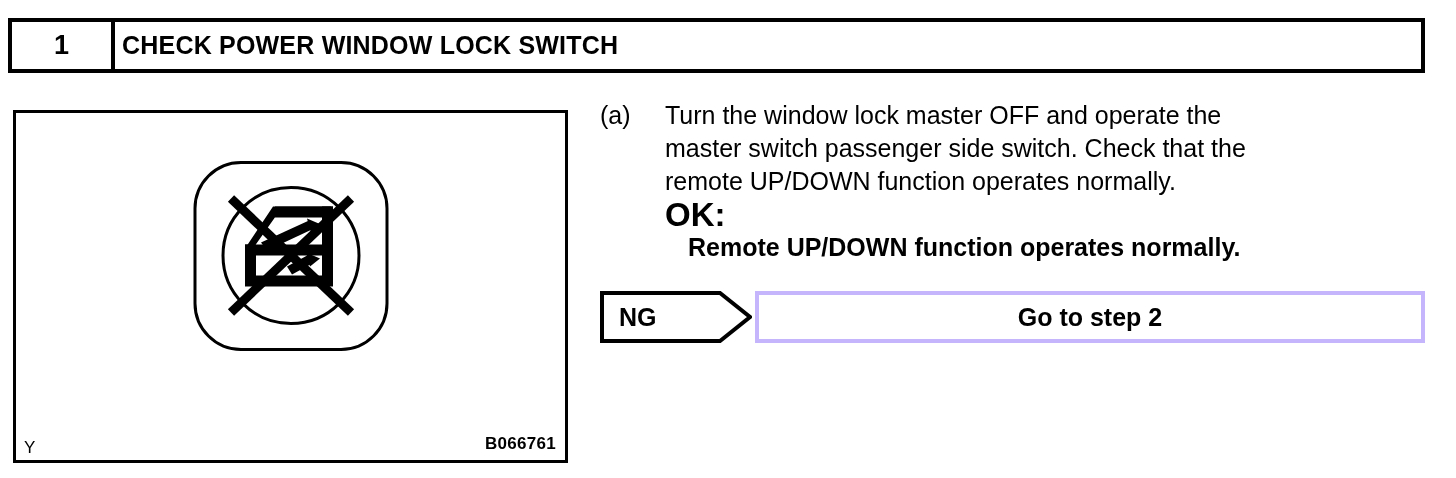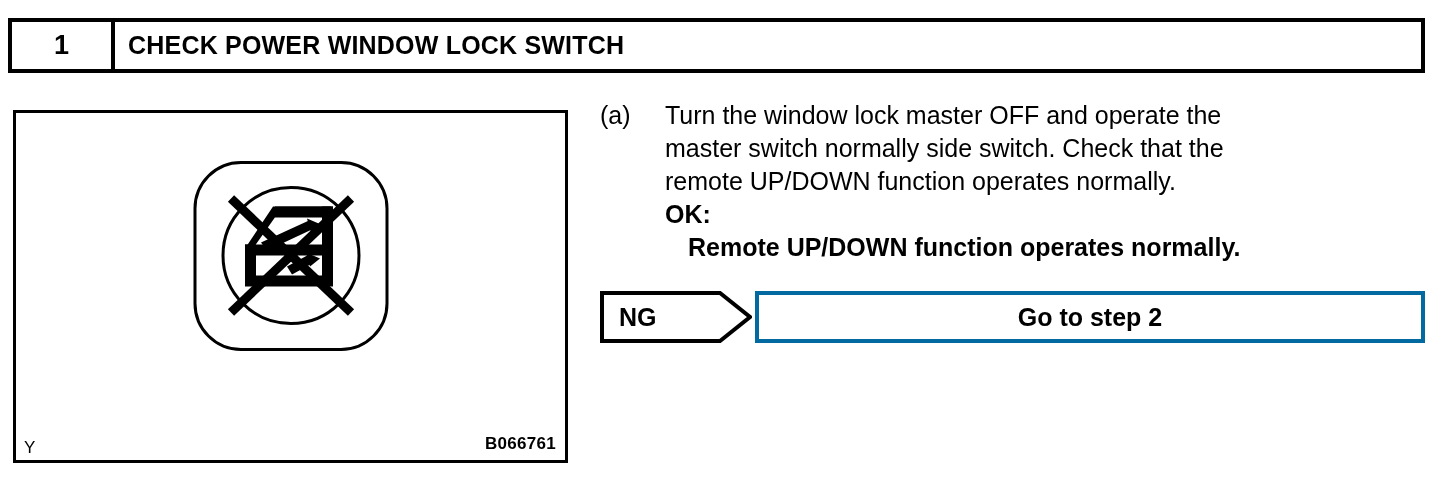--- a/index.html
+++ b/index.html
@@ -39,21 +39,21 @@
   }
   .step-number {
     font-size: 27px;
     font-weight: bold;
     line-height: 1;
   }
   .step-title-cell {
     flex: 1;
     display: flex;
     align-items: center;
-    padding-left: 13px;
+    padding-left: 7px;
   }
   .step-title {
     font-size: 25px;
     font-weight: bold;
     letter-spacing: 0.2px;
     line-height: 1;
     white-space: nowrap;
   }
 
   
@@ -122,21 +122,21 @@
     font-size: 25px;
     line-height: 33px;
   }
   .instr-line {
     font-size: 25px;
     line-height: 33px;
     white-space: nowrap;
   }
   .result-label {
     margin-left: 65px;
-    font-size: 25px;
+    font-size: 33px;
     font-weight: bold;
     line-height: 33px;
   }
   .result-value {
     margin-left: 88px;
     font-size: 25px;
     font-weight: bold;
     line-height: 33px;
     white-space: nowrap;
   }
@@ -170,21 +170,21 @@
     font-weight: bold;
     line-height: 1;
   }
   .flow-target {
     position: absolute;
     left: 155px;
     top: 0;
     width: 670px;
     height: 52px;
     box-sizing: border-box;
-    border: 4px solid #0369a1;
+    border: 4px solid #c4b5fd;
     background: #fff;
     display: flex;
     align-items: center;
     justify-content: center;
   }
   .flow-target-label {
     font-size: 25px;
     font-weight: bold;
     line-height: 1;
   }
@@ -243,21 +243,21 @@
     <span class="panel-corner-mark">Y</span>
     <span class="panel-ref-code">B066761</span>
   </div>
 </div>
 
 <div class="instructions">
   <div class="instr-row">
     <span class="instr-marker">(a)</span>
     <div class="instr-body">
       <div class="instr-line">Turn the window lock master OFF and operate the</div>
-      <div class="instr-line">master switch normally side switch. Check that the</div>
+      <div class="instr-line">master switch passenger side switch. Check that the</div>
       <div class="instr-line">remote UP/DOWN function operates normally.</div>
     </div>
   </div>
   <div class="result-label">OK:</div>
   <div class="result-value">Remote UP/DOWN function operates normally.</div>
 </div>
 
 <div class="flow-row">
   <div class="flow-tag">
     <svg width="152" height="52" viewBox="0 0 152 52" xmlns="http://www.w3.org/2000/svg">

